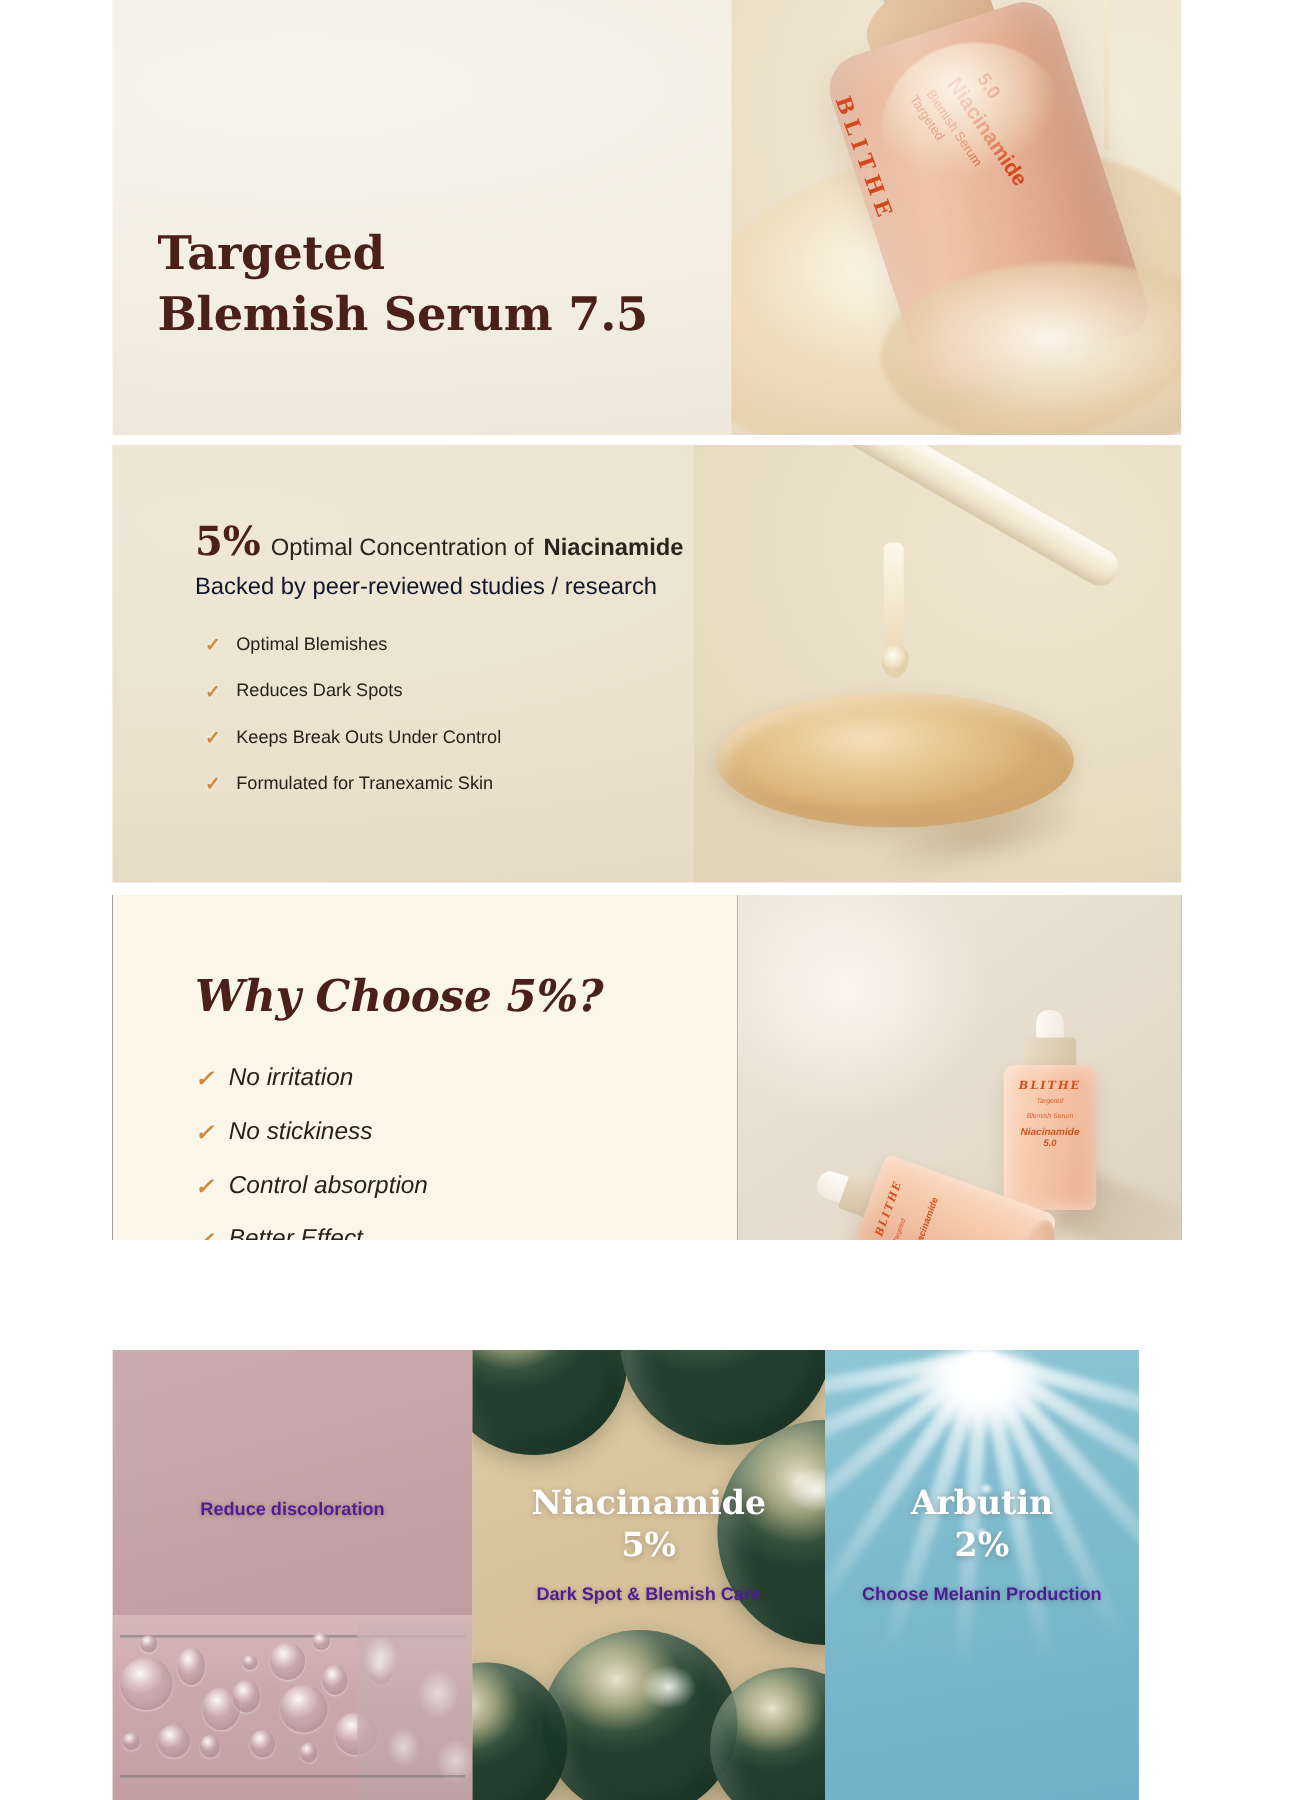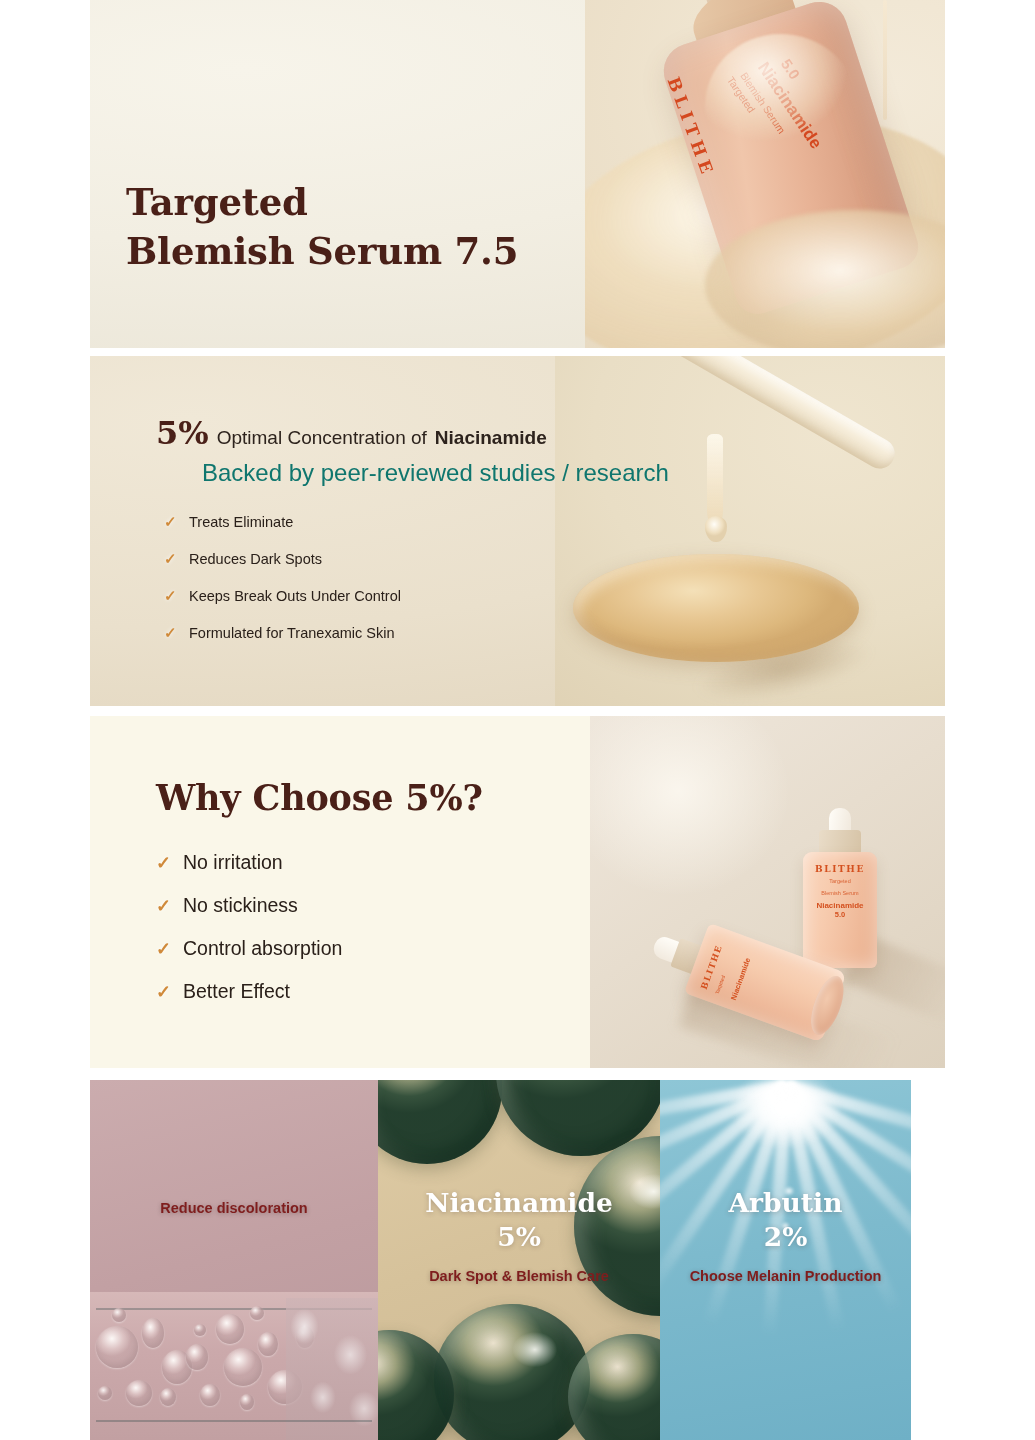--- a/index.html
+++ b/index.html
@@ -207,23 +207,22 @@
     font-size: 19px;
     color: #2d231d;
   }
   .conc-bold {
     font-size: 19px;
     font-weight: bold;
     color: #2d231d;
   }
   .conc-sub {
     margin-top: 7px;
-    font-size: 24px;
-    color: #0f766e;
-    margin-left: 46px;
+    font-size: 19px;
+    color: #0f172a;
   }
   .conc-list {
     margin-top: 26px;
     margin-left: 8px;
     list-style: none;
   }
   .conc-list li {
     display: flex;
     align-items: center;
     gap: 13px;
@@ -301,22 +300,23 @@
     background: radial-gradient(50% 50% at 40% 40%, rgba(168,142,104,.45), rgba(190,168,130,0) 72%);
     filter: blur(5px);
     transform: rotate(-12deg);
   }
 
   
   #panel-why {
     left: 90px;
     top: 716px;
     width: 855px;
-    height: 352px;
+    height: 276px;
     background: #000000;
+    font-style: italic;
   }
   .why-left {
     position: absolute;
     left: 0; top: 0;
     width: 500px; height: 352px;
     background: #faf7e9;
   }
   .why-title {
     position: absolute;
     left: 66px; top: 62px;
@@ -490,21 +490,21 @@
     font-weight: bold;
     color: #ffffff;
     font-size: 26.5px;
     line-height: 34px;
     text-shadow: 0 1px 5px rgba(70,50,45,.3);
   }
   .ing-desc {
     margin-top: 14px;
     font-size: 14.5px;
     font-weight: bold;
-    color: #7f1d1d;
+    color: #4c1d95;
     text-shadow: 0 1px 4px rgba(70,50,45,.35);
   }
 
   
   .ing-1 .wash {
     position: absolute; inset: 0;
     background: linear-gradient(165deg,#cbacae 0%, #c2a0a3 48%, #b8979b 100%);
   }
   .bubbletube {
     position: absolute;
@@ -645,21 +645,21 @@
       <div class="conc-head">
         <span class="conc-pct">5%</span>
         <span class="conc-mid">Optimal Concentration of</span>
         <span class="conc-bold">Niacinamide</span>
       </div>
       <div class="conc-sub">Backed by peer-reviewed studies / research</div>
 
       <ul class="conc-list">
         <li>
           <span class="tick">✓</span>
-          <span>Treats Eliminate</span>
+          <span>Optimal Blemishes</span>
         </li>
         <li>
           <span class="tick">✓</span>
           <span>Reduces Dark Spots</span>
         </li>
         <li>
           <span class="tick">✓</span>
           <span>Keeps Break Outs Under Control</span>
         </li>
         <li>

